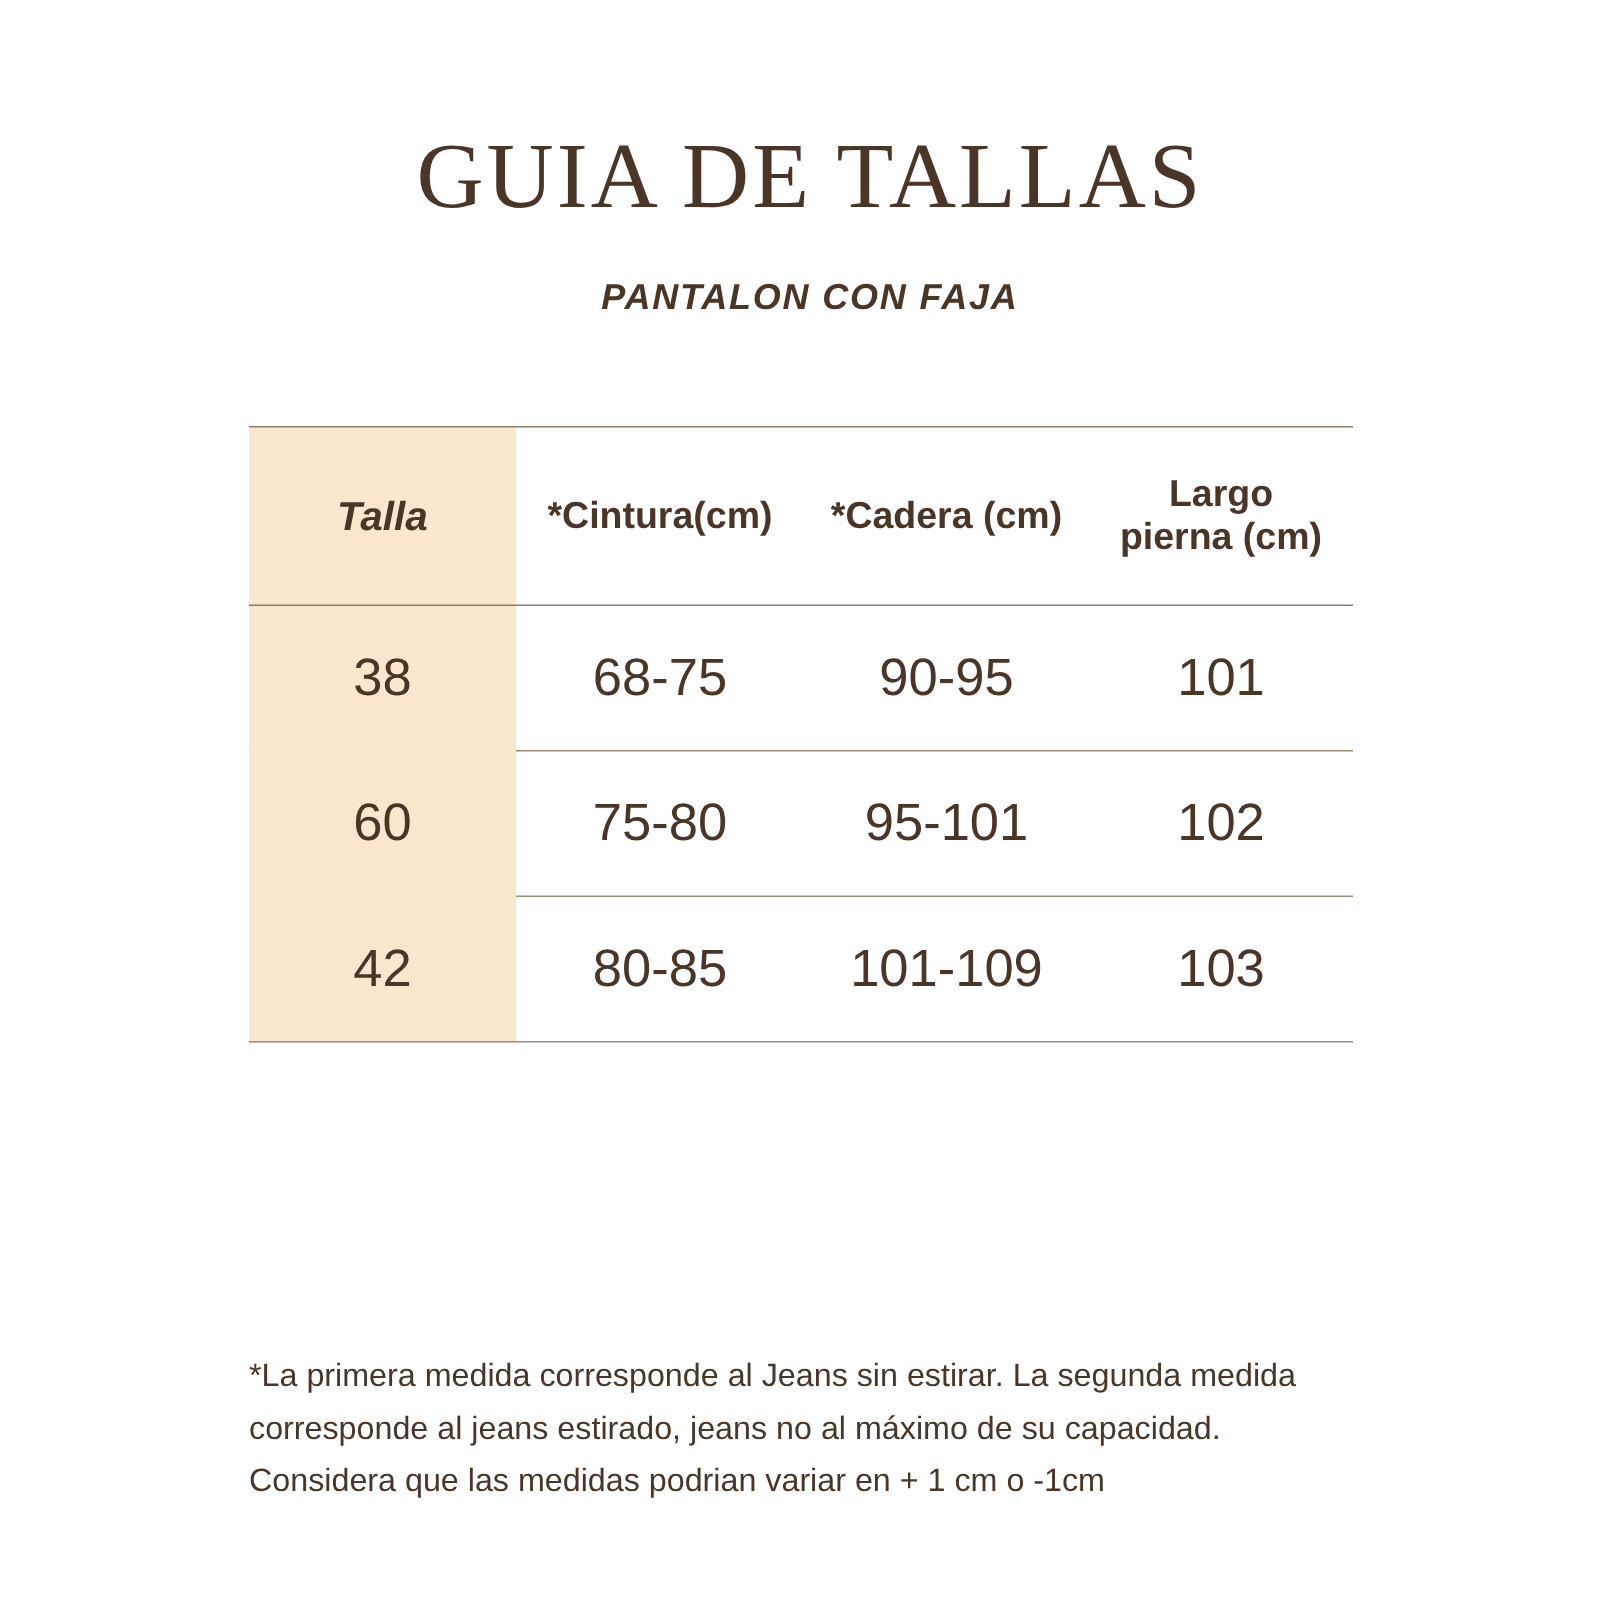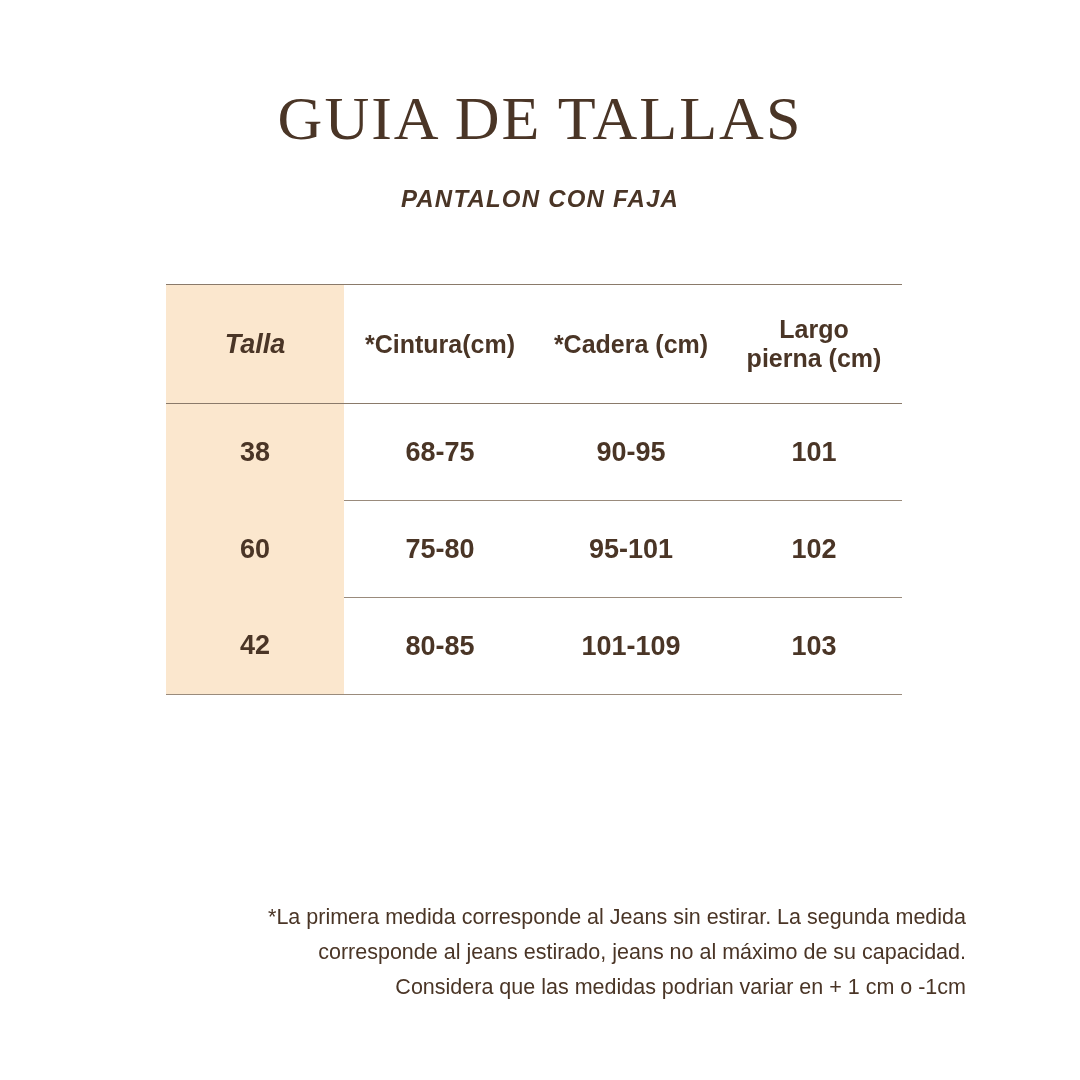--- a/index.html
+++ b/index.html
@@ -67,49 +67,48 @@
     vertical-align: middle;
     border-top: 1.5px solid #8a7a6a;
     border-bottom: 1.5px solid #8a7a6a;
   }
   thead th.talla-head {
     background: #FBE7CE;
     font-style: italic;
     font-size: 27px;
   }
   tbody td {
-    font-size: 27px;
+    font-size: 35px;
     color: #4A3526;
     text-align: center;
     height: 96px;
     padding: 0;
     vertical-align: middle;
     border-bottom: 1.2px solid #9a8b7c;
-    font-weight: bold;
   }
   tbody tr:last-child td {
     border-bottom: 1.2px solid #9a8b7c;
   }
   tbody td.talla-cell {
     background: #FBE7CE;
     border-bottom: none;
   }
   .hdr-two-line {
     line-height: 1.18;
   }
   .note {
     position: absolute;
     left: 166px;
     top: 900px;
     width: 800px;
     font-size: 21.5px;
     line-height: 1.62;
     color: #4A3526;
   }
-  .note p { margin: 0; text-align: right; }
+  .note p { margin: 0; }
 </style>
 </head>
 <body>
 
 <div class="page">
 
   <h1 class="title">GUIA DE TALLAS</h1>
   <h2 class="subtitle">PANTALON CON FAJA</h2>
 
   <div class="table-wrap">

